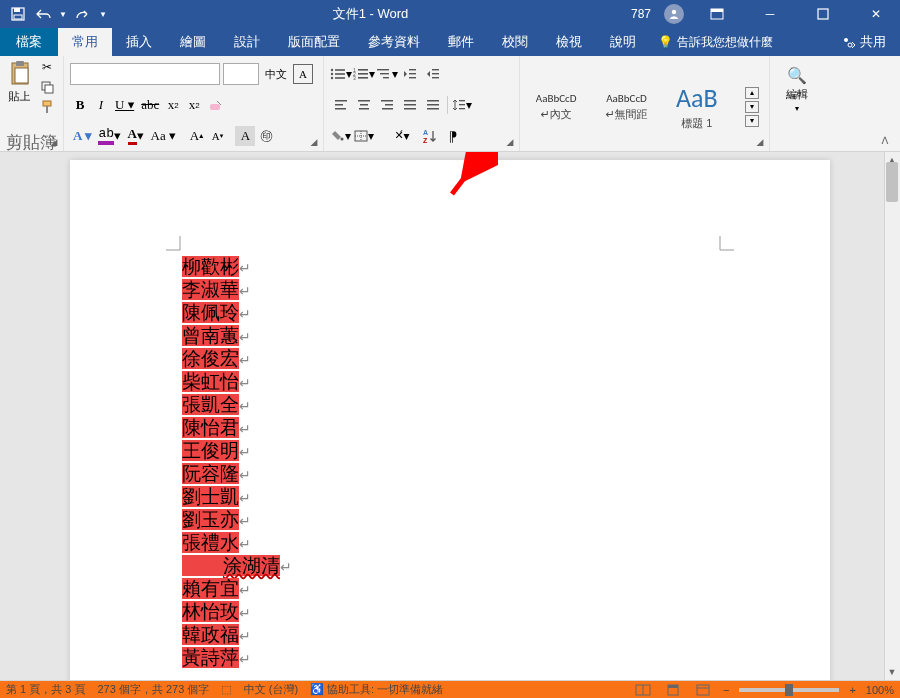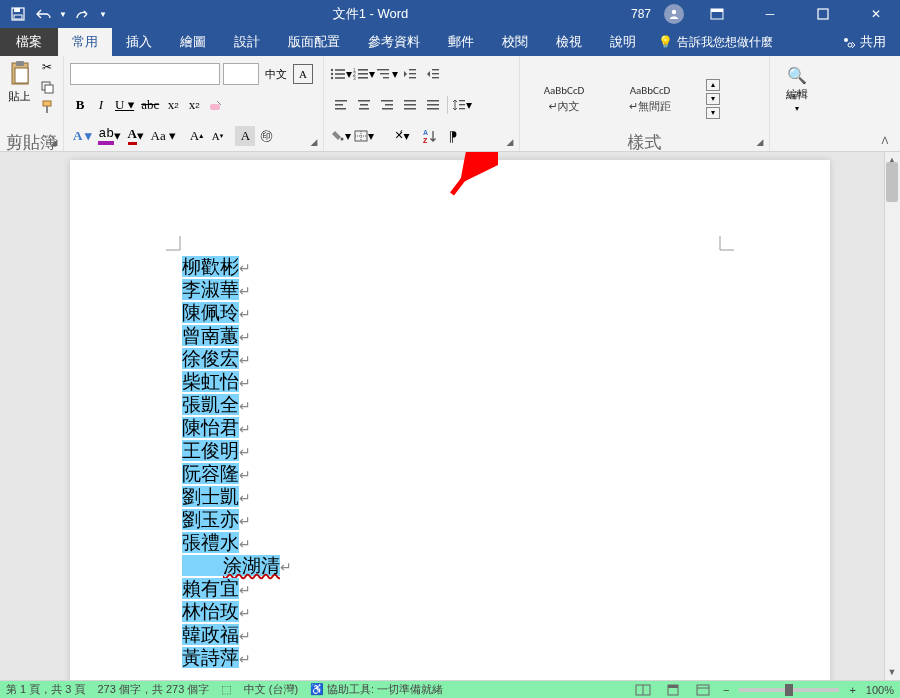--- a/index.html
+++ b/index.html
@@ -11,21 +11,21 @@
 .qat-btn { width: 24px; height: 24px; display: flex; align-items: center; justify-content: center; cursor: pointer; font-size: 14px; }
 .title-center { flex: 1; text-align: center; font-size: 13px; }
 .title-right { display: flex; align-items: center; gap: 13px; padding-right: 4px; }
 .user-badge { width: 20px; height: 20px; background: #8a9cc0; border-radius: 50%; display: flex; align-items: center; justify-content: center; font-size: 12px; }
 .win-btn { width: 40px; height: 28px; display: flex; align-items: center; justify-content: center; cursor: pointer; font-size: 12px; }
 
 
 .ribbon-tabs { background: #2b579a; height: 28px; display: flex; align-items: stretch; color: white; font-size: 13px; }
 .tab { padding: 0 14px; display: flex; align-items: center; cursor: pointer; }
 .tab.active { background: #f3f3f3; color: #2b579a; }
-.tab-file { background: #404040; padding: 0 16px; }
+.tab-file { background: #0369a1; padding: 0 16px; }
 .tell-me { display: flex; align-items: center; gap: 4px; margin-left: 8px; font-size: 12px; }
 .share { margin-left: auto; padding: 0 14px; display: flex; align-items: center; gap: 4px; }
 
 
 .ribbon { background: #f3f3f3; height: 96px; display: flex; border-bottom: 1px solid #d4d4d4; position: relative; }
 .group { border-right: 1px solid #e1e1e1; display: flex; flex-direction: column; padding: 2px 6px 0 6px; position: relative; }
 .group-label { font-size: 17px; color: #666; text-align: center; height: 16px; line-height: 16px; }
 .group-body { flex: 1; display: flex; flex-direction: column; justify-content: space-around; }
 .group-launcher { position: absolute; bottom: 2px; right: 2px; width: 14px; height: 14px; display:flex; align-items:center; justify-content:center; font-size:9px; color:#666; cursor:pointer;}
 .paste-btn { width: 34px; height: 48px; display: flex; flex-direction: column; align-items: center; justify-content: center; gap: 3px; cursor: pointer; font-size: 11px; }
@@ -54,35 +54,35 @@
 
 .edit-group { display: flex; flex-direction: column; align-items: center; gap: 2px; padding-top: 8px;}
 .edit-btn { cursor: pointer; font-size: 11px; display: flex; flex-direction: column; align-items: center; gap: 2px;}
 
 .collapse { position: absolute; bottom: 4px; right: 6px; width: 18px; height: 14px; display:flex; align-items:center; justify-content:center; cursor:pointer; font-size: 10px; color:#666;}
 
 
 .doc-area { position: relative; height: 528px; overflow: hidden; background: #e6e6e6; display:flex; justify-content:center;}
 .page { background: white; width: 760px; margin-top: 8px; height: 700px; box-shadow: 0 0 6px rgba(0,0,0,.15); position: relative; }
 .text-block { position: absolute; left: 112px; top: 96px; }
-.sel { background: #7dd3fc; }
+.sel { background: #ef4444; }
 .line { font-size: 19px; line-height: 22px; font-family: "DFKai-SB","KaiTi","Microsoft JhengHei", serif; white-space: pre; color:#000;}
 .ret { color:#888; font-size:14px; }
 .redund { text-decoration: underline wavy #c00000; text-decoration-skip-ink: none; margin-left: 41px;}
 
 .scrollbar { position:absolute; right:0; top:0; width:16px; height:100%; background:#f0f0f0; border-left:1px solid #d4d4d4;}
 .scroll-thumb { position:absolute; right:2px; top:10px; width:12px; height:40px; background:#c1c1c1; border-radius:2px;}
 .scroll-up, .scroll-down { position:absolute; right:0; width:16px; height:16px; display:flex;align-items:center;justify-content:center;font-size:9px;color:#666;cursor:pointer;}
 .scroll-up{top:0;} .scroll-down{bottom:0;}
 
 
 .arrow-anno { position: absolute; pointer-events: none; }
 
 
-.statusbar { position: absolute; bottom: 0; left: 0; right: 0; height: 18px; background: #86efac; border-top: 1px solid #d4d4d4; display: flex; align-items: center; font-size: 11px; color: #444; padding: 0 6px; gap: 12px;}
+.statusbar { position: absolute; bottom: 0; left: 0; right: 0; height: 18px; background: #f97316; border-top: 1px solid #d4d4d4; display: flex; align-items: center; font-size: 11px; color: #444; padding: 0 6px; gap: 12px;}
 .status-right { margin-left: auto; display: flex; align-items: center; gap: 10px;}
 .view-btn { width: 20px; height: 16px; display:flex; align-items:center; justify-content:center; cursor:pointer;}
 .zoom-slider { width: 100px; height: 4px; background: #c8c8c8; position: relative; }
 .zoom-thumb { position:absolute; left:50%; top:-4px; width:8px; height:12px; background:#666; transform:translateX(-50%);}
 
 svg { display:block; }
 </style>
 </head>
 <body>
 
@@ -352,28 +352,31 @@
     <div class="group-body">
       <div class="styles-gallery">
         <div class="style-item">
           <span class="style-preview">AaBbCcD</span>
           <span class="style-name">↵內文</span>
         </div>
         <div class="style-item">
           <span class="style-preview">AaBbCcD</span>
           <span class="style-name">↵無間距</span>
         </div>
+        <div class="style-item">
+          <span class="style-preview big">AaB</span>
+          <span class="style-name">標題 1</span>
+        </div>
         <div class="styles-more">
           <div>▴</div>
           <div>▾</div>
           <div>▾</div>
         </div>
       </div>
     </div>
-    <div class="group-label">樣式</div>
     <div class="group-launcher">◢</div>
   </div>
 
   <div class="group" style="width:54px;border-right:none">
     <div class="edit-group">
       <div class="edit-btn">
         <span style="font-size:16px">🔍</span>
         <span>編輯</span>
         <span style="font-size:8px">▾</span>
       </div>

